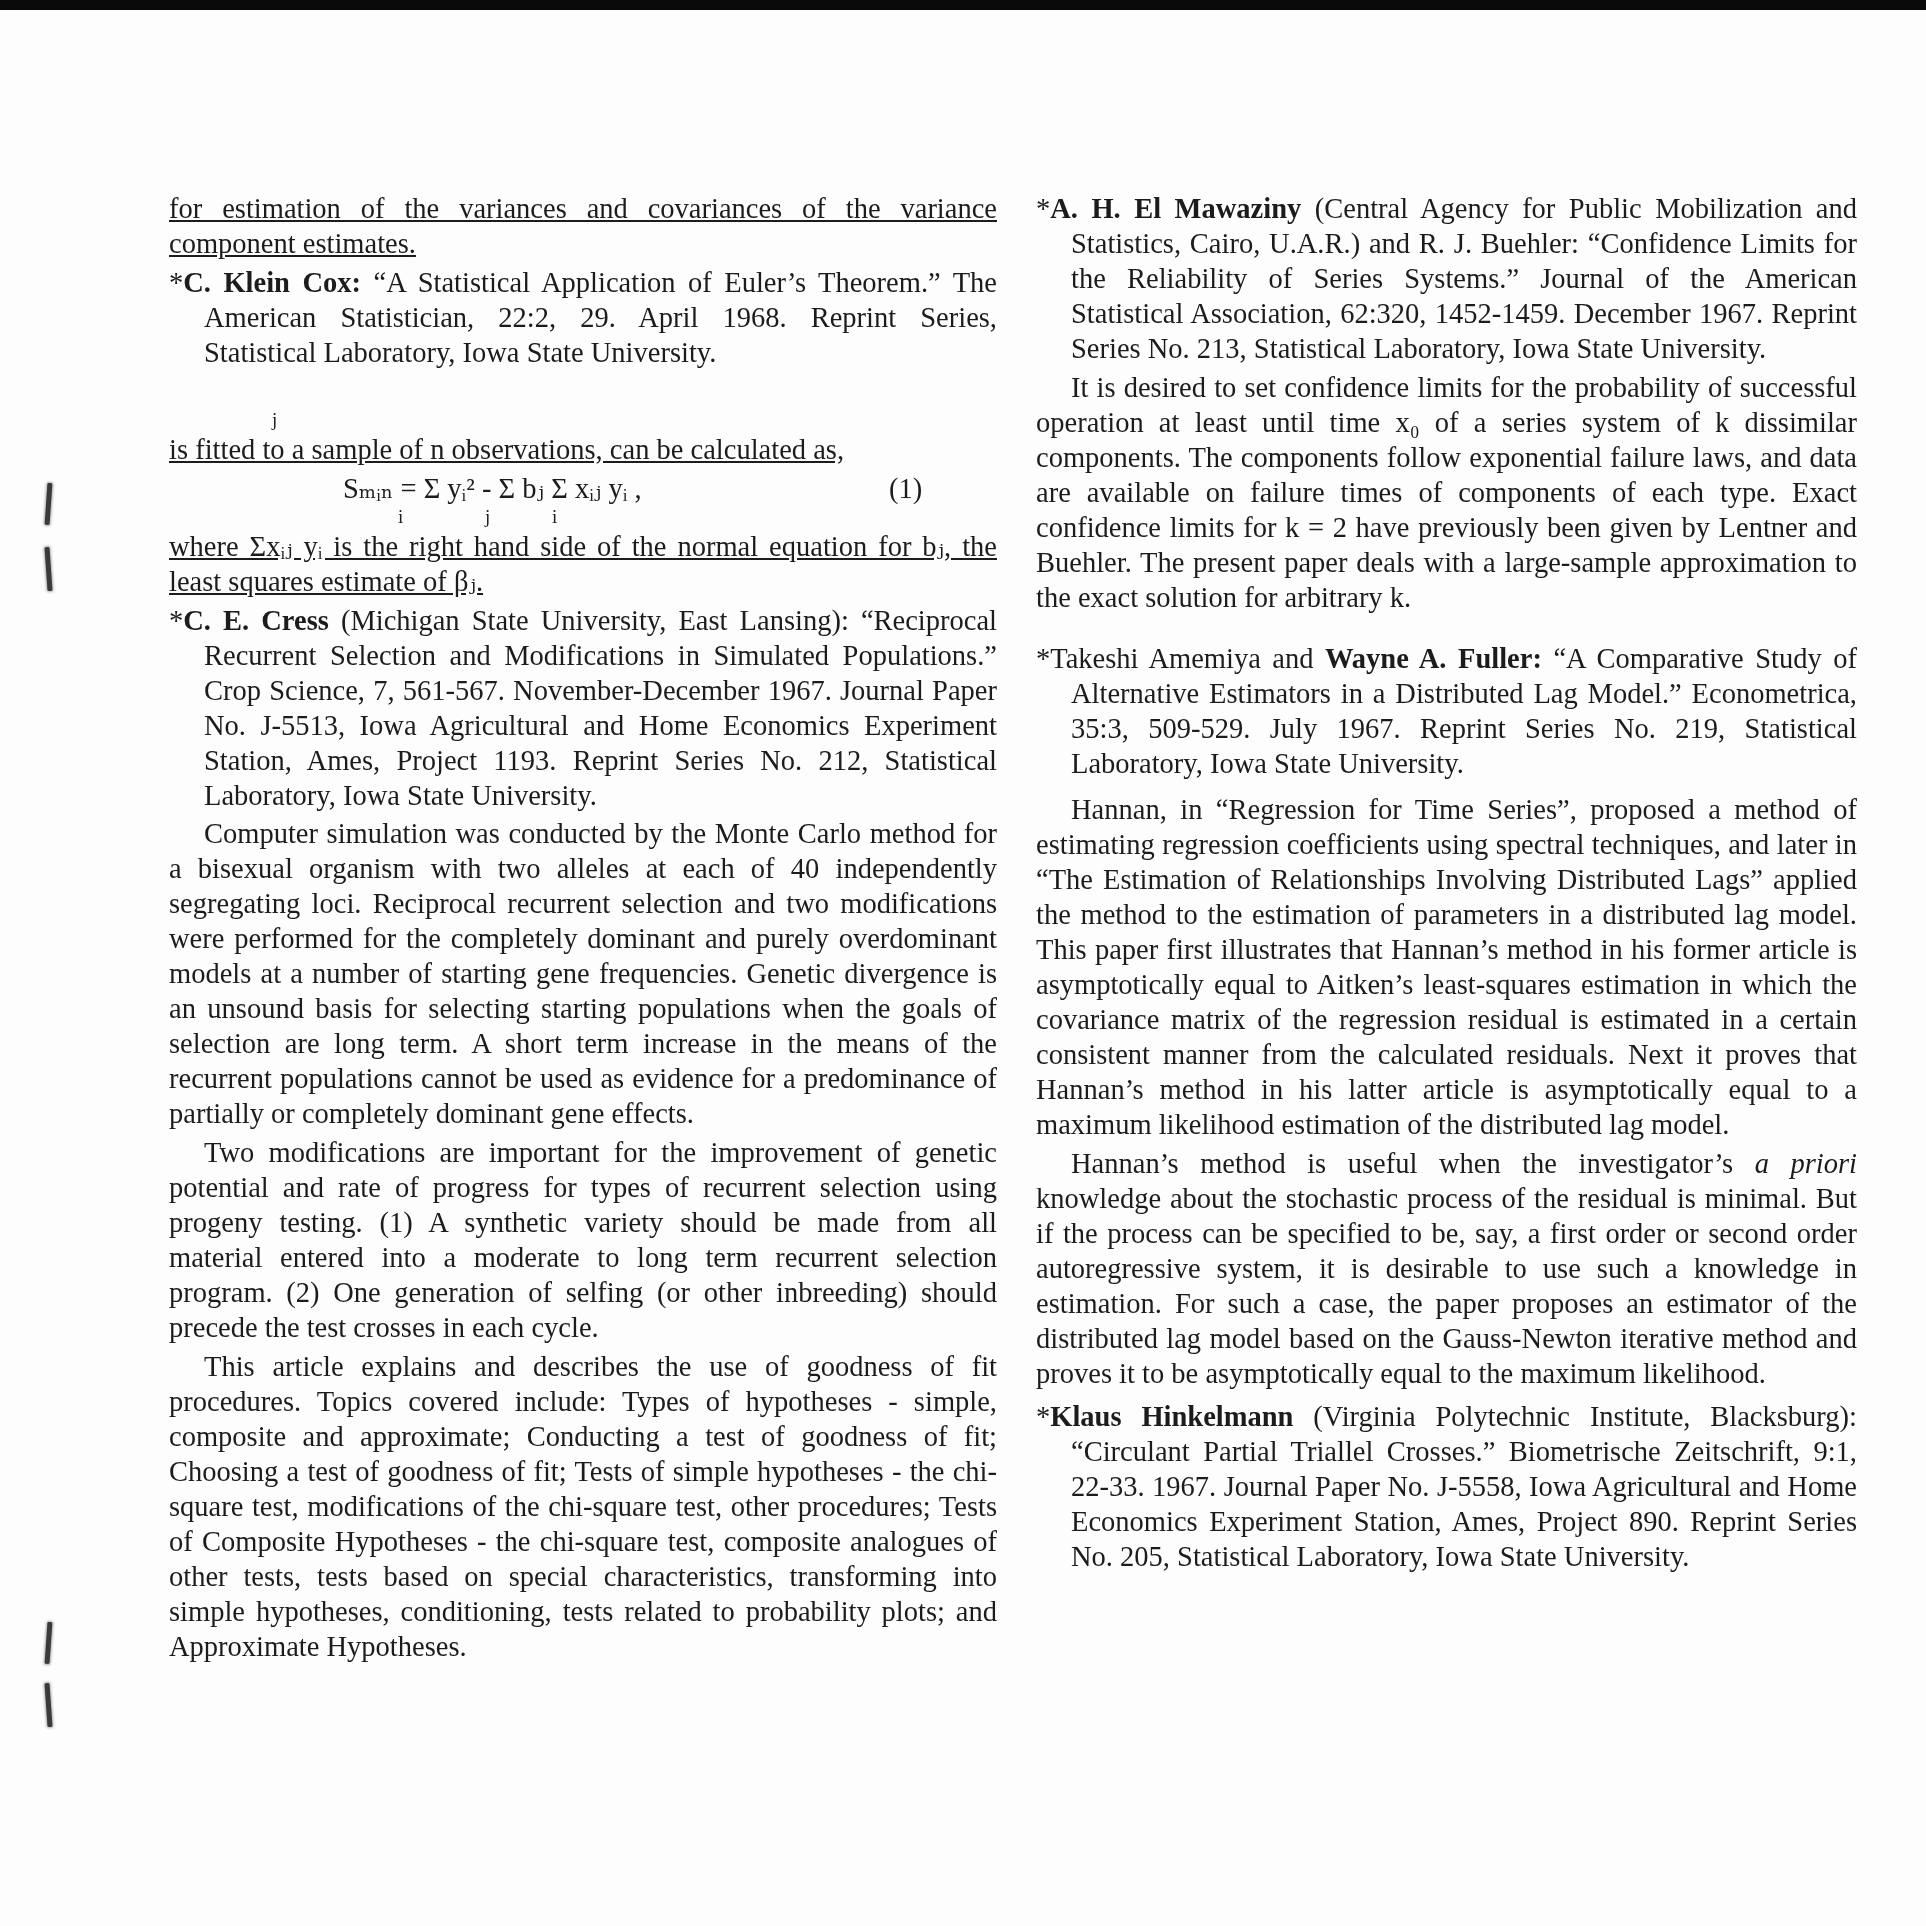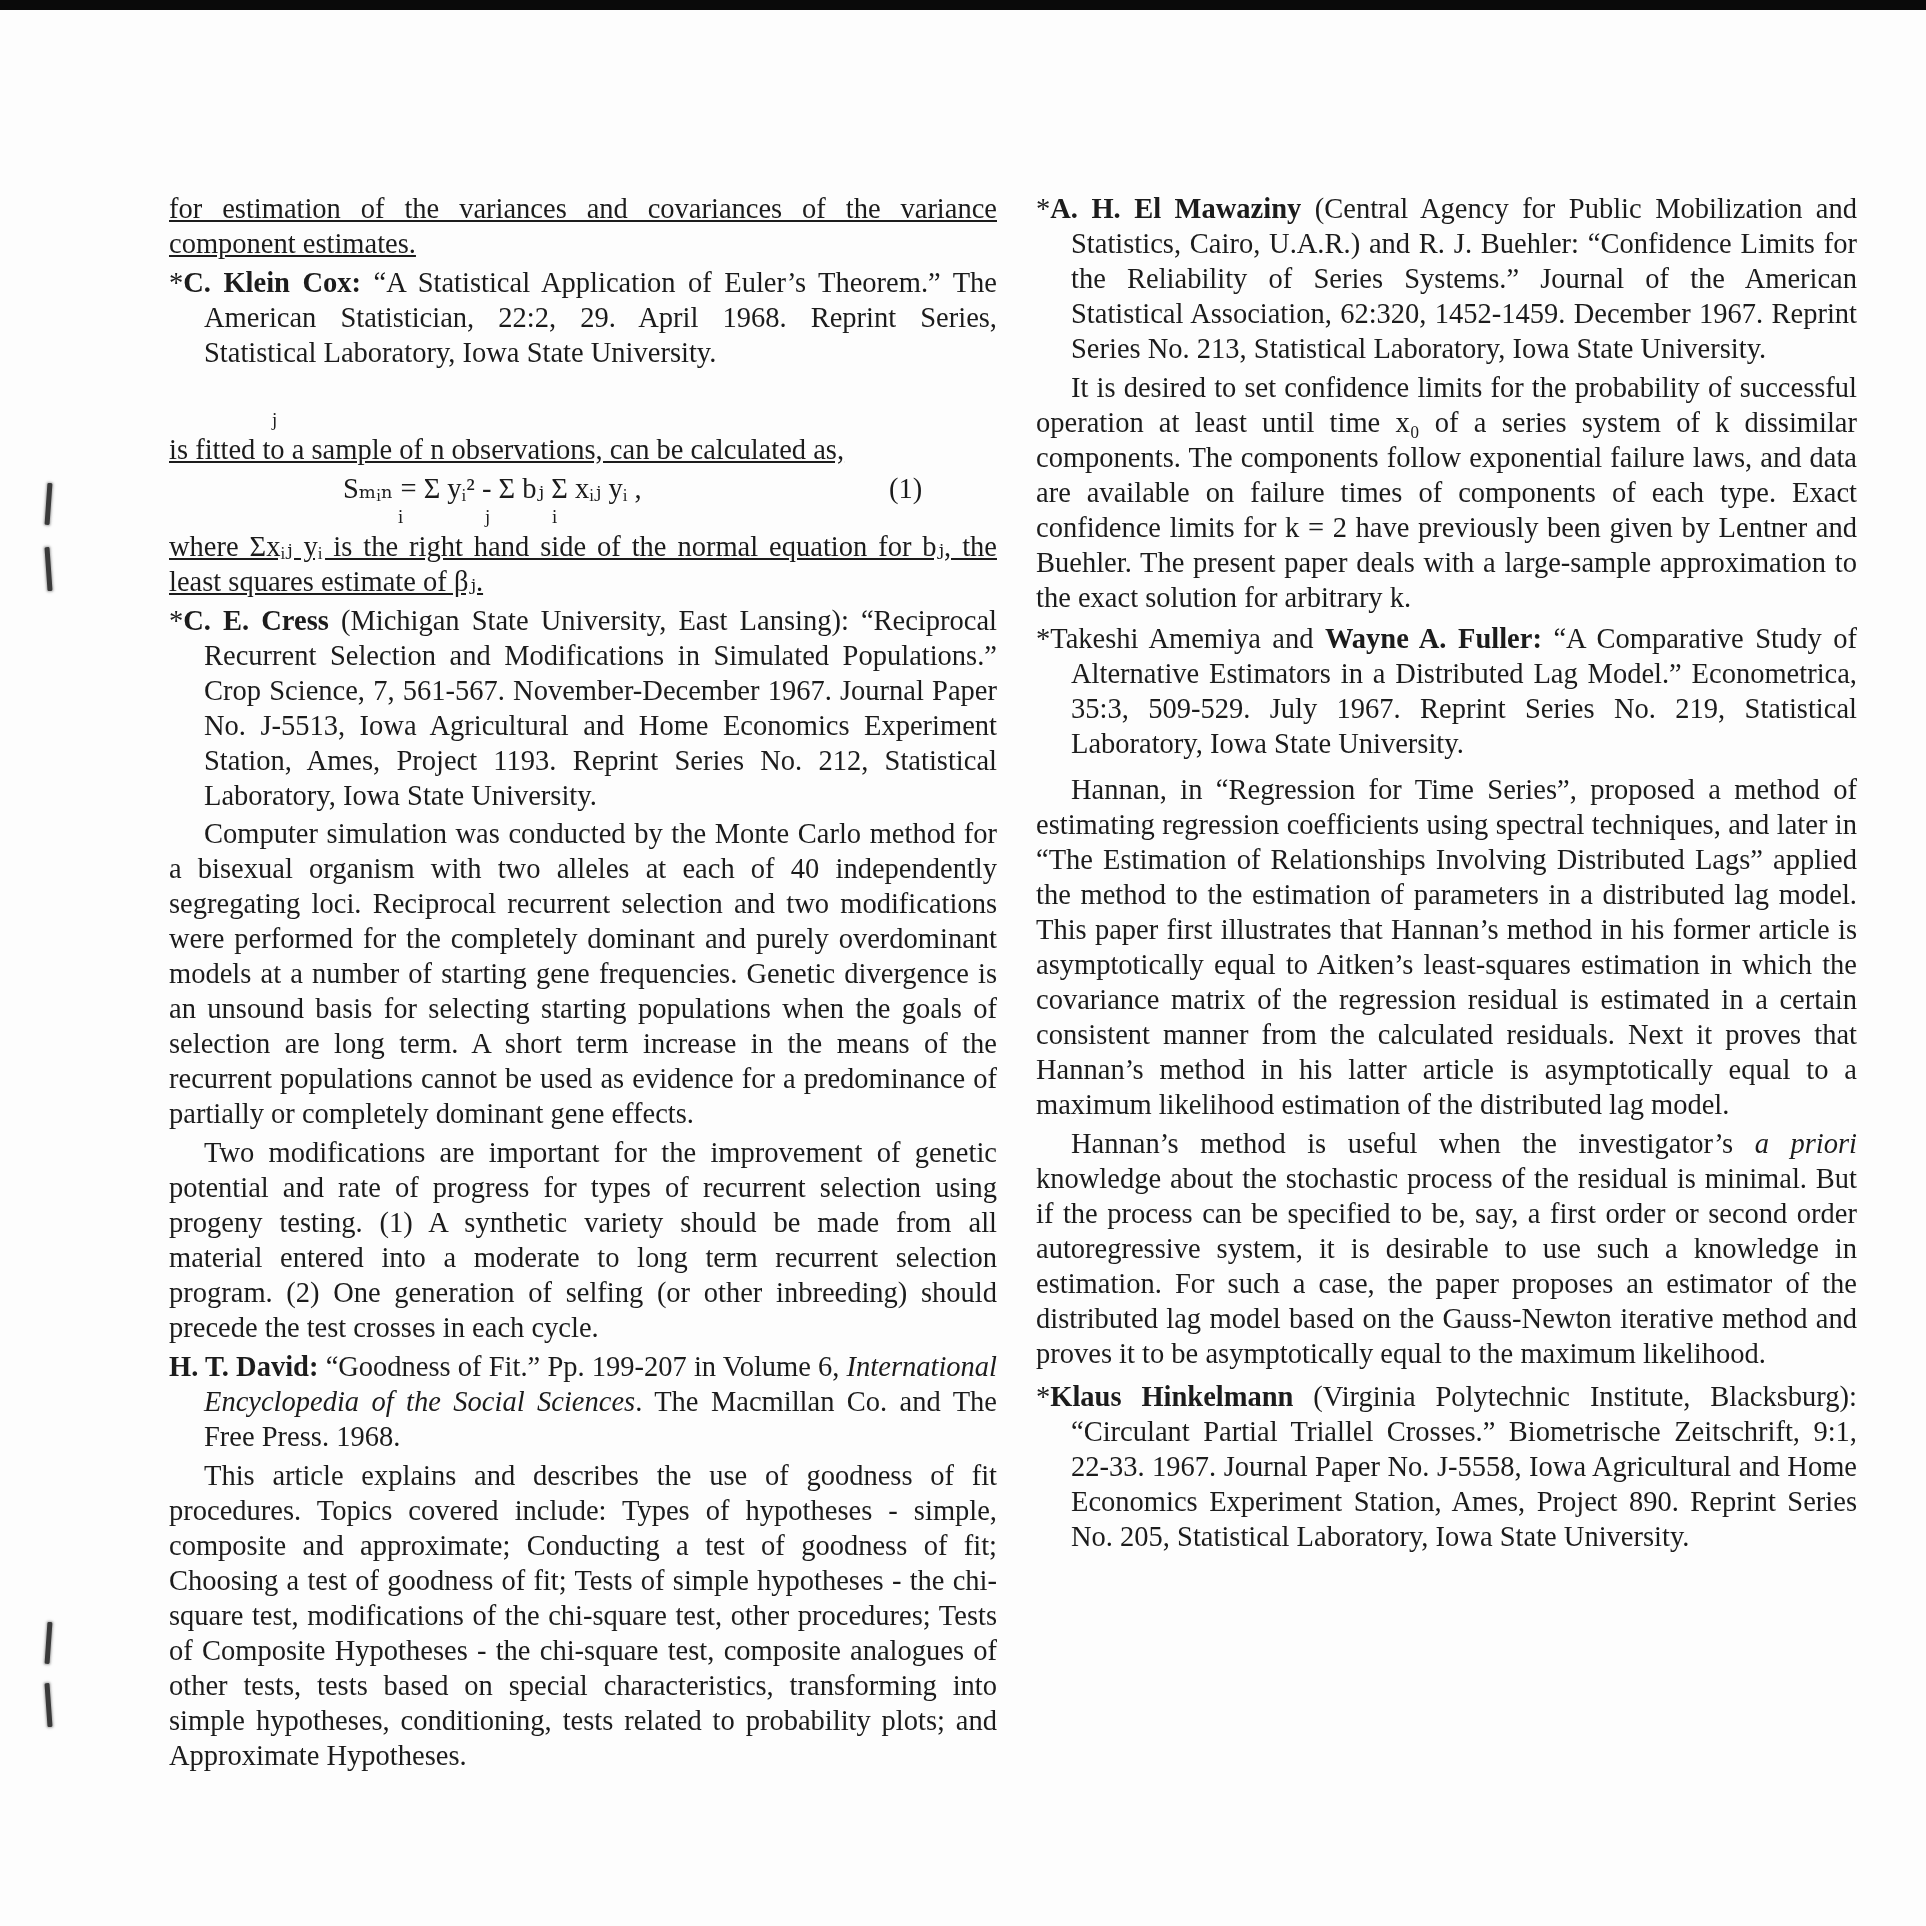--- a/index.html
+++ b/index.html
@@ -70,33 +70,32 @@
     <p class="plain">where Σxᵢⱼ yᵢ is the right hand side of the normal equation for bⱼ, the least squares estimate of βⱼ.</p>
   </div>
 
   <div>
     <p class="entry"><span>*</span><span class="author">C. E. Cress</span><span> (Michigan State University, East Lansing): “Reciprocal Recurrent Selection and Modifications in Simulated Populations.” Crop Science, 7, 561-567. November-December 1967. Journal Paper No. J-5513, Iowa Agricultural and Home Economics Experiment Station, Ames, Project 1193. Reprint Series No. 212, Statistical Laboratory, Iowa State University.</span></p>
     <p class="para">Computer simulation was conducted by the Monte Carlo method for a bisexual organism with two alleles at each of 40 independently segregating loci. Reciprocal recurrent selection and two modifications were performed for the completely dominant and purely overdominant models at a number of starting gene frequencies. Genetic divergence is an unsound basis for selecting starting populations when the goals of selection are long term. A short term increase in the means of the recurrent populations cannot be used as evidence for a predominance of partially or completely dominant gene effects.</p>
     <p class="para">Two modifications are important for the improvement of genetic potential and rate of progress for types of recurrent selection using progeny testing. (1) A synthetic variety should be made from all material entered into a moderate to long term recurrent selection program. (2) One generation of selfing (or other inbreeding) should precede the test crosses in each cycle.</p>
   </div>
 
   <div>
-    <p class="entry"><span class="author">H. T. David:</span><span> “Goodness of Fit.” Pp. 199-207 in Volume 6, </span><span class="ital">International Encyclopedia of the Social Sciences</span><span>. The Macmillan Co. and The Free Press. 1968.</span></p>
     <p class="para">This article explains and describes the use of goodness of fit procedures. Topics covered include: Types of hypotheses - simple, composite and approximate; Conducting a test of goodness of fit; Choosing a test of goodness of fit; Tests of simple hypotheses - the chi-square test, modifications of the chi-square test, other procedures; Tests of Composite Hypotheses - the chi-square test, composite analogues of other tests, tests based on special characteristics, transforming into simple hypotheses, conditioning, tests related to probability plots; and Approximate Hypotheses.</p>
   </div>
 </div>
 
 <div class="column col-right">
 
   <div>
     <p class="entry"><span>*</span><span class="author">A. H. El Mawaziny</span><span> (Central Agency for Public Mobilization and Statistics, Cairo, U.A.R.) and R. J. Buehler: “Confidence Limits for the Reliability of Series Systems.” Journal of the American Statistical Association, 62:320, 1452-1459. December 1967. Reprint Series No. 213, Statistical Laboratory, Iowa State University.</span></p>
     <p class="para">It is desired to set confidence limits for the probability of successful operation at least until time x₀ of a series system of k dissimilar components. The components follow exponential failure laws, and data are available on failure times of components of each type. Exact confidence limits for k = 2 have previously been given by Lentner and Buehler. The present paper deals with a large-sample approximation to the exact solution for arbitrary k.</p>
   </div>
 
-  <div style="margin-top:6px;">
+  <div style="margin-top:26px;">
     <p class="entry"><span>*</span><span>Takeshi Amemiya and </span><span class="author">Wayne A. Fuller:</span><span> “A Comparative Study of Alternative Estimators in a Distributed Lag Model.” Econometrica, 35:3, 509-529. July 1967. Reprint Series No. 219, Statistical Laboratory, Iowa State University.</span></p>
     <p class="para" style="margin-top:11.6px;">Hannan, in “Regression for Time Series”, proposed a method of estimating regression coefficients using spectral techniques, and later in “The Estimation of Relationships Involving Distributed Lags” applied the method to the estimation of parameters in a distributed lag model. This paper first illustrates that Hannan’s method in his former article is asymptotically equal to Aitken’s least-squares estimation in which the covariance matrix of the regression residual is estimated in a certain consistent manner from the calculated residuals. Next it proves that Hannan’s method in his latter article is asymptotically equal to a maximum likelihood estimation of the distributed lag model.</p>
     <p class="para"><span>Hannan’s method is useful when the investigator’s </span><span class="ital">a priori</span><span> knowledge about the stochastic process of the residual is minimal. But if the process can be specified to be, say, a first order or second order autoregressive system, it is desirable to use such a knowledge in estimation. For such a case, the paper proposes an estimator of the distributed lag model based on the Gauss-Newton iterative method and proves it to be asymptotically equal to the maximum likelihood.</span></p>
   </div>
 
   <div style="margin-top:7.7px;">
     <p class="entry"><span>*</span><span class="author">Klaus Hinkelmann</span><span> (Virginia Polytechnic Institute, Blacksburg): “Circulant Partial Triallel Crosses.” Biometrische Zeitschrift, 9:1, 22-33. 1967. Journal Paper No. J-5558, Iowa Agricultural and Home Economics Experiment Station, Ames, Project 890. Reprint Series No. 205, Statistical Laboratory, Iowa State University.</span></p>
   </div>
 </div>
 

